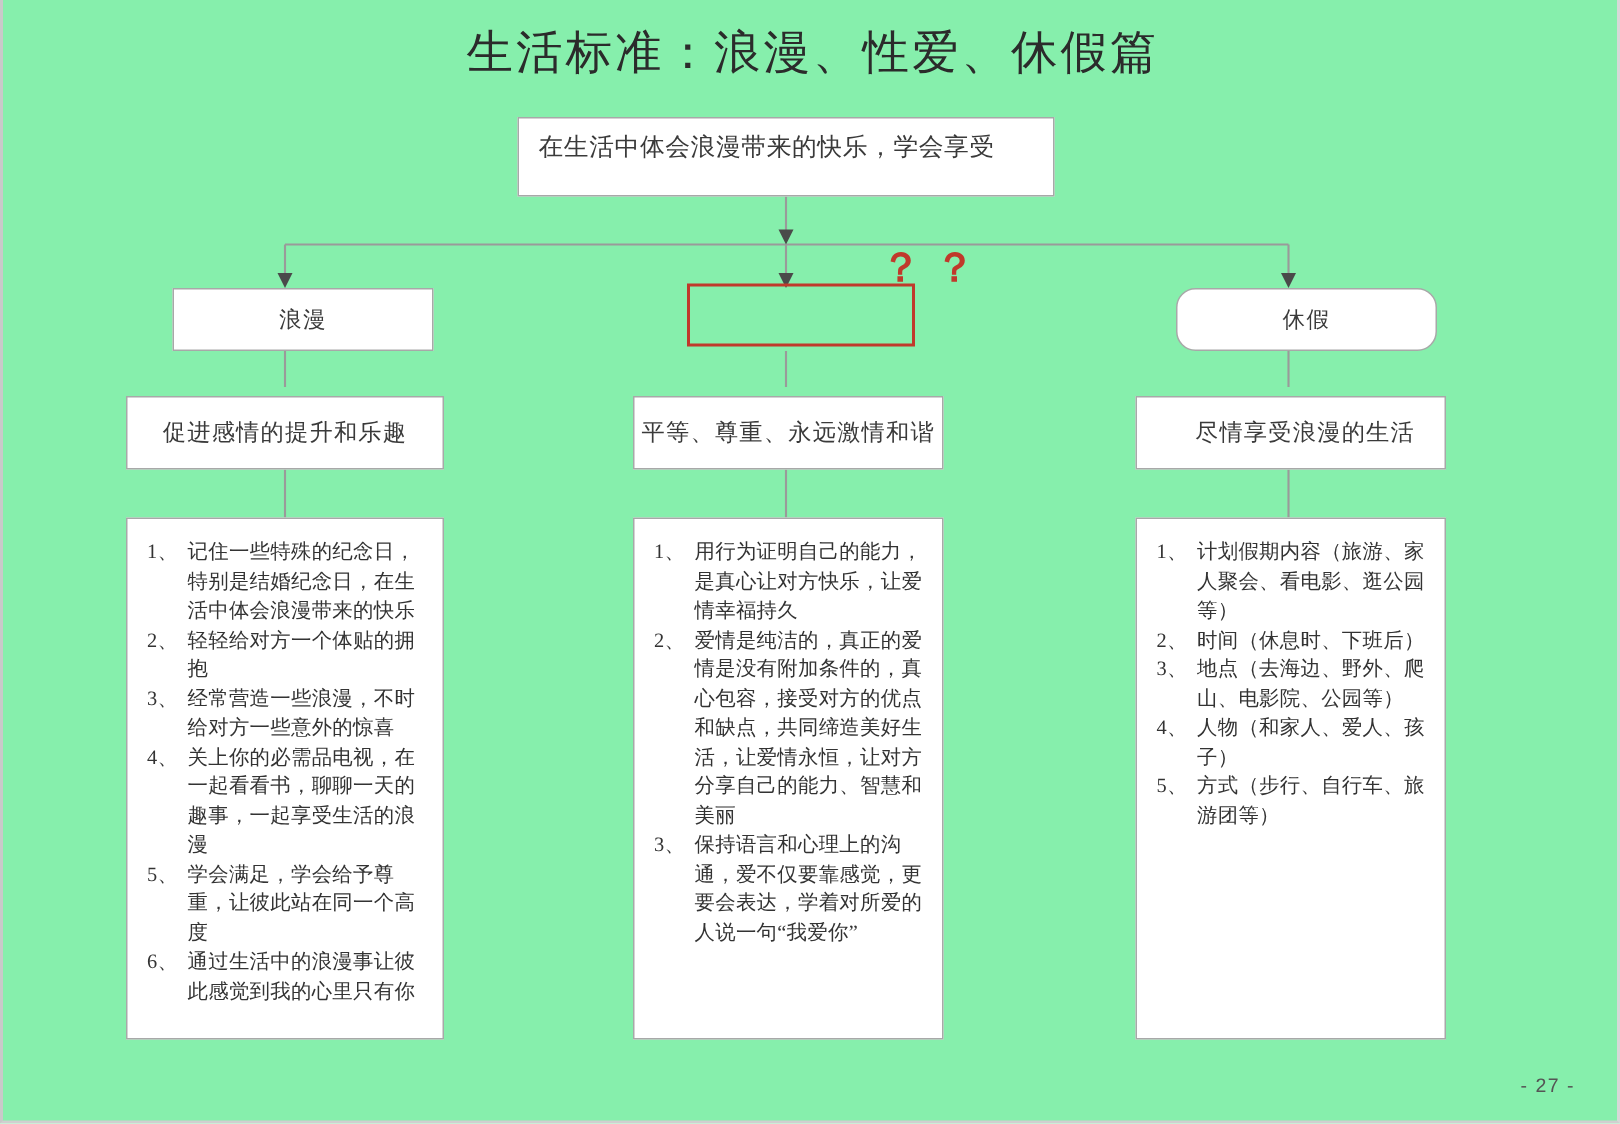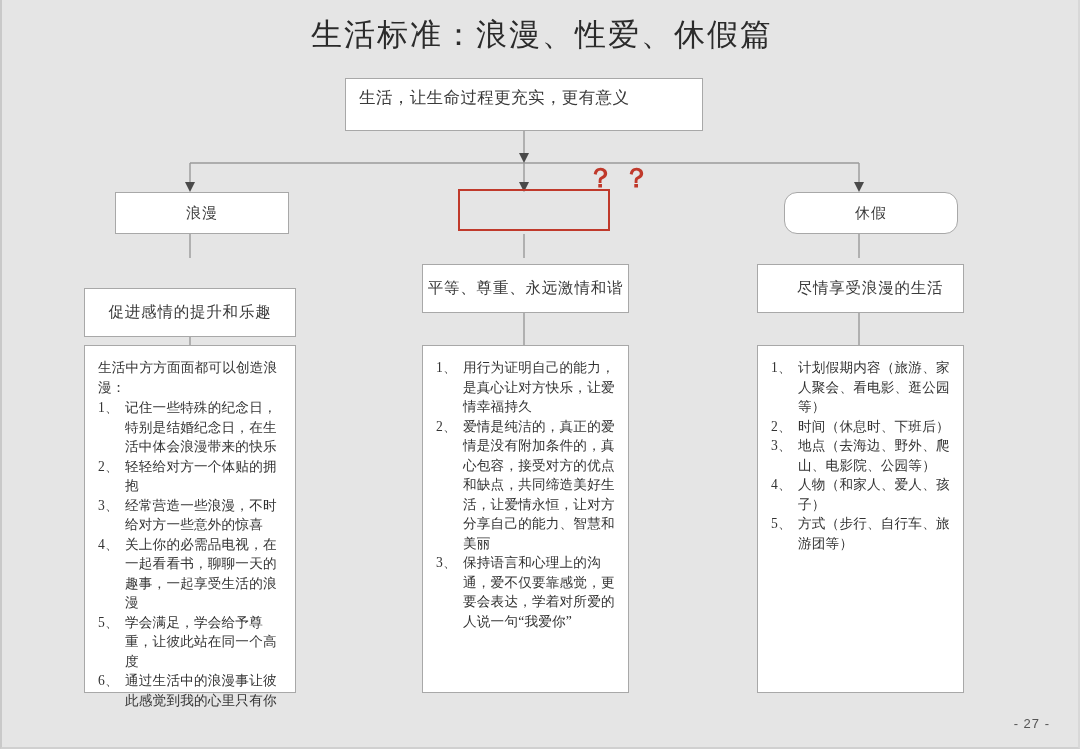--- a/index.html
+++ b/index.html
@@ -7,21 +7,21 @@
     padding: 0;
     background: #ffffff;
   }
   body {
     font-family: "Liberation Serif", "DejaVu Serif", serif;
   }
   #page {
     position: relative;
     width: 1080px;
     height: 749px;
-    background: #e5e5e5;
+    background: #86efac;
     overflow: hidden;
     border-left: 2px solid #c9c9c9;
     border-right: 2px solid #d8d8d8;
     border-bottom: 2px solid #d0d0d0;
     box-sizing: border-box;
   }
 
   
   #title {
     position: absolute;
@@ -96,21 +96,21 @@
     letter-spacing: 9px;
     line-height: 1;
     white-space: nowrap;
   }
 
   .tier2 {
     height: 49px;
     font-size: 15.5px;
     letter-spacing: 0.8px;
   }
-  #tier2-romance { left: 82px;  top: 264px; width: 212px; margin-top: 24px; }
+  #tier2-romance { left: 82px;  top: 264px; width: 212px; }
   #tier2-sex     { left: 420px; top: 264px; width: 207px; }
   #tier2-holiday { left: 755px; top: 264px; width: 207px; padding-left: 19px; }
 
   
   .detail {
     position: absolute;
     box-sizing: border-box;
     border: 1px solid #a8a8a8;
     background: #ffffff;
     top: 345px;
@@ -200,35 +200,34 @@
 
       <polygon points="522,163 517,153 527,153"></polygon>
 
       <polygon points="188,192 183,182 193,182"></polygon>
       <polygon points="522,192 517,182 527,182"></polygon>
       <polygon points="857,192 852,182 862,182"></polygon>
     </g>
   </svg>
 
   <div id="root-box" class="box">
-    <span class="line">生活，让生命过程更充实，更有意义</span>
+    <span class="line">在生活中体会浪漫带来的快乐，学会享受</span>
   </div>
 
   <div id="tier1-romance" class="box centered tier1">浪漫</div>
   <div id="tier1-holiday" class="box centered tier1">休假</div>
 
   <div id="sex-highlight"></div>
   <div id="question-marks">？？</div>
 
   <div id="tier2-romance" class="box centered tier2">促进感情的提升和乐趣</div>
   <div id="tier2-sex" class="box centered tier2">平等、尊重、永远激情和谐</div>
   <div id="tier2-holiday" class="box centered tier2">尽情享受浪漫的生活</div>
 
   <div id="detail-romance" class="detail">
-    <p class="intro">生活中方方面面都可以创造浪漫：</p>
     <ol>
       <li>记住一些特殊的纪念日，特别是结婚纪念日，在生活中体会浪漫带来的快乐</li>
       <li>轻轻给对方一个体贴的拥抱</li>
       <li>经常营造一些浪漫，不时给对方一些意外的惊喜</li>
       <li>关上你的必需品电视，在一起看看书，聊聊一天的趣事，一起享受生活的浪漫</li>
       <li>学会满足，学会给予尊重，让彼此站在同一个高度</li>
       <li>通过生活中的浪漫事让彼此感觉到我的心里只有你</li>
     </ol>
   </div>
 

